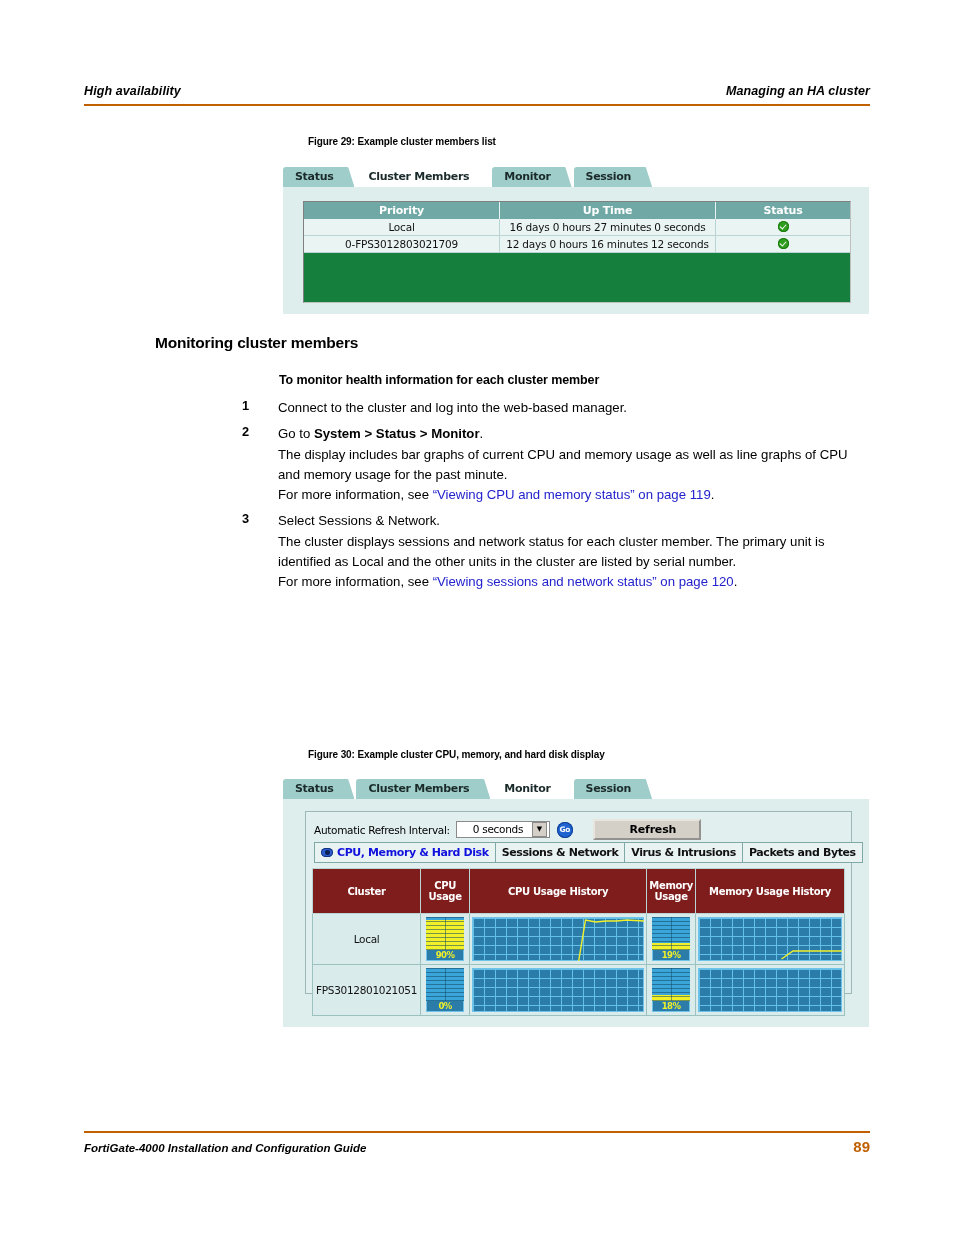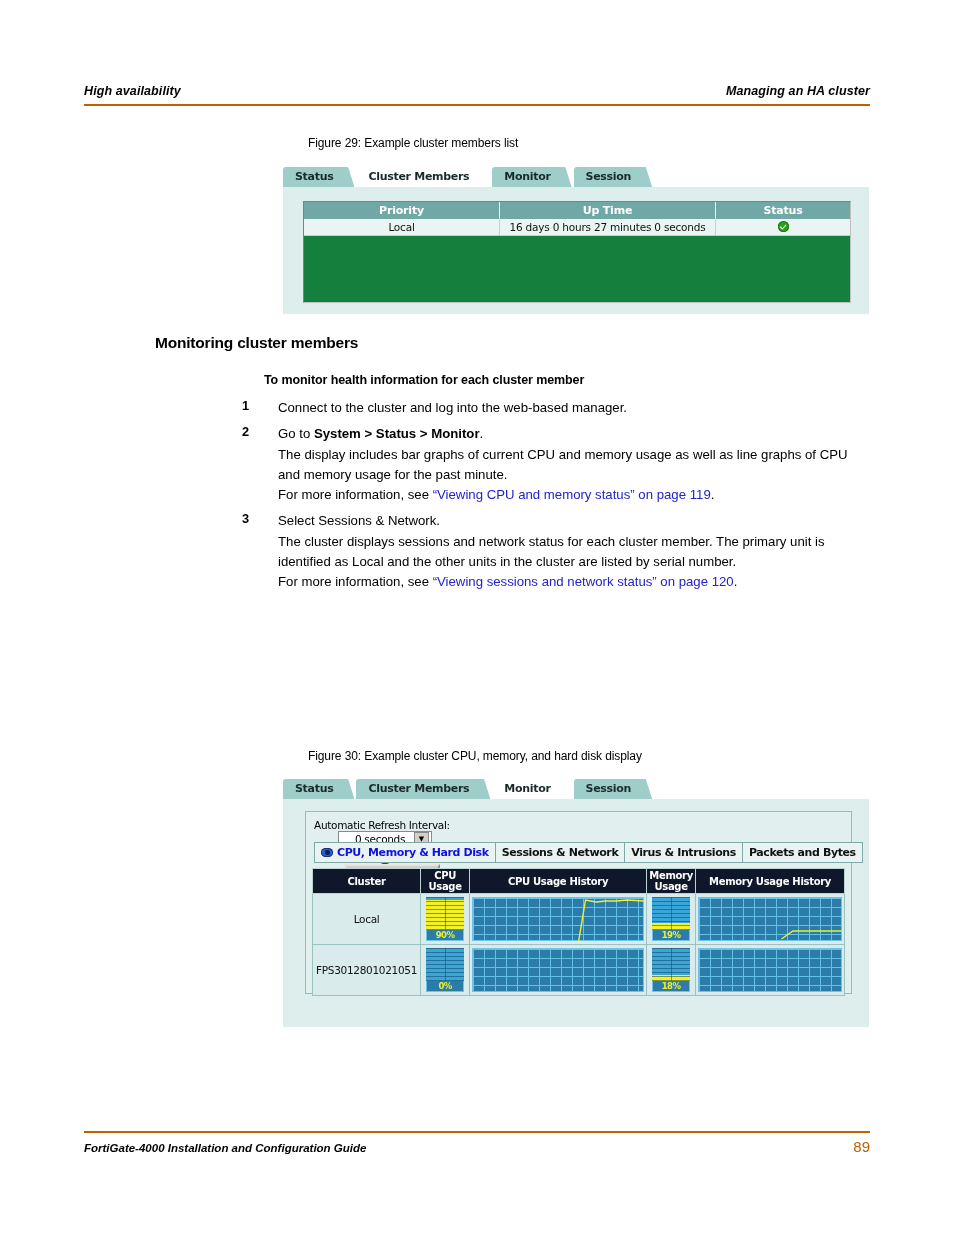--- a/index.html
+++ b/index.html
@@ -23,21 +23,21 @@
     letter-spacing: .1px;
   }
   .rule-top {
     position: absolute; left: 84px; top: 104px;
     width: 786px; height: 2px; background: #c06000;
   }
 
   
   .figcap {
     position: absolute;
-    font-weight: normal; font-size: 12px; letter-spacing: -.1px; padding-left: 31px;
+    font-weight: bold; font-size: 10px; letter-spacing: -.1px; padding-left: 31px;
   }
 
   
   .panel { position: absolute; }
   .tabstrip {
     position: relative; height: 22px;
     display: flex; align-items: flex-end;
   }
   .tab {
     position: relative;
@@ -166,20 +166,21 @@
     text-align: right;
   }
   .refresh-btn {
     margin-left: 20px;
     background: #d4d0c8; border: 2px outset #e8e5df;
     height: 17px; min-width: 92px;
     font-size: 11px; font-weight: bold;
     display: flex; align-items: center; justify-content: center;
     font-family: "DejaVu Sans", sans-serif;
     letter-spacing: -.2px;
+    padding-left: 12px;
   }
   .subtabs {
     position: absolute; display: flex;
     font-family: "DejaVu Sans", sans-serif;
   }
   .subtab {
     border: 1px solid #7fa9a7;
     background: #e9f3f2;
     height: 19px;
     display: flex; align-items: center; gap: 4px;
@@ -204,23 +205,23 @@
   }
 
   
   .gtable {
     position: absolute;
     border-collapse: collapse;
     font-family: "DejaVu Sans", sans-serif;
     background:#cfe6e4;
   }
   .gtable th {
-    background: #0f172a; color: #fff;
+    background: #7f1d1d; color: #fff;
     font-size: 10px; font-weight: bold;
-    padding: 1px 2px; line-height: 11px;
+    padding: 11px 2px; line-height: 11px;
     border: 1px solid #b9d4d2;
     letter-spacing: -.3px;
     margin-top: 27px;
   }
   .gtable td {
     background: #d9ebea;
     border: 1px solid #9cc2c0;
     padding: 0; text-align: center;
     font-size: 10.5px; color: #111;
     letter-spacing: -.3px;
@@ -280,21 +281,21 @@
     width: 786px; height: 1.6px; background: #c06000;
   }
   .footer {
     position: absolute; left: 84px; top: 1138px; width: 786px;
     display: flex; justify-content: space-between; align-items: baseline;
   }
   .footer .ftxt {
     font-style: italic; font-size: 11.5px; font-weight: 600;
   }
   .footer .pno {
-    font-size: 15px; font-weight: normal; color: #c06000; text-align: center;
+    font-size: 15px; font-weight: bold; color: #c06000; text-align: center;
   }
 </style>
 </head>
 <body>
 
 <div class="runhead">
   <span>High availability</span>
   <span>Managing an HA cluster</span>
 </div>
 <div class="rule-top"></div>
@@ -330,27 +331,32 @@
           <th style="width:215px;">Up Time</th>
           <th>Status</th>
         </tr>
       </thead>
       <tbody>
         <tr>
           <td>Local</td>
           <td>16 days 0 hours 27 minutes 0 seconds</td>
           <td><span class="chk"></span></td>
         </tr>
+        <tr>
+          <td>0-FPS3012803021709</td>
+          <td>12 days 0 hours 16 minutes 12 seconds</td>
+          <td><span class="chk"></span></td>
+        </tr>
       </tbody>
     </table>
   </div>
 </div>
 
 <div class="h2" style="left:155px; top:334px;">Monitoring cluster members</div>
-<div class="h3" style="left:264px; top:373px;">To monitor health information for each cluster member</div>
+<div class="h3" style="left:279px; top:373px;">To monitor health information for each cluster member</div>
 
 <div class="steps">
 
   <div class="step" style="margin-bottom:6px;">
     <div class="step-num">1</div>
     <div class="step-body">
       <p>Connect to the cluster and log into the web-based manager.</p>
     </div>
   </div>
 
@@ -392,21 +398,21 @@
     </div>
     <div class="tab">
       <span>Session</span>
       <span class="slant"></span>
     </div>
   </div>
   <div class="panel-body" style="height:228px;"></div>
 
   <div class="mon-inner" style="left:22px; top:34px; width:545px; height:181px;">
 
-    <div class="refresh-row" style="left:8px; top:7px;flex-direction:column;">
+    <div class="refresh-row" style="left:8px; top:7px;">
       <span>Automatic Refresh Interval:</span>
       <span class="sel" style="margin-left:6px; width:74px;">
         <span>0 seconds</span>
         <span class="arrow" style="margin-left:auto;">▼</span>
       </span>
       <span class="go-btn">Go</span>
       <span class="refresh-btn">Refresh</span>
     </div>
 
     <div class="subtabs" style="left:8px; top:30px;">

